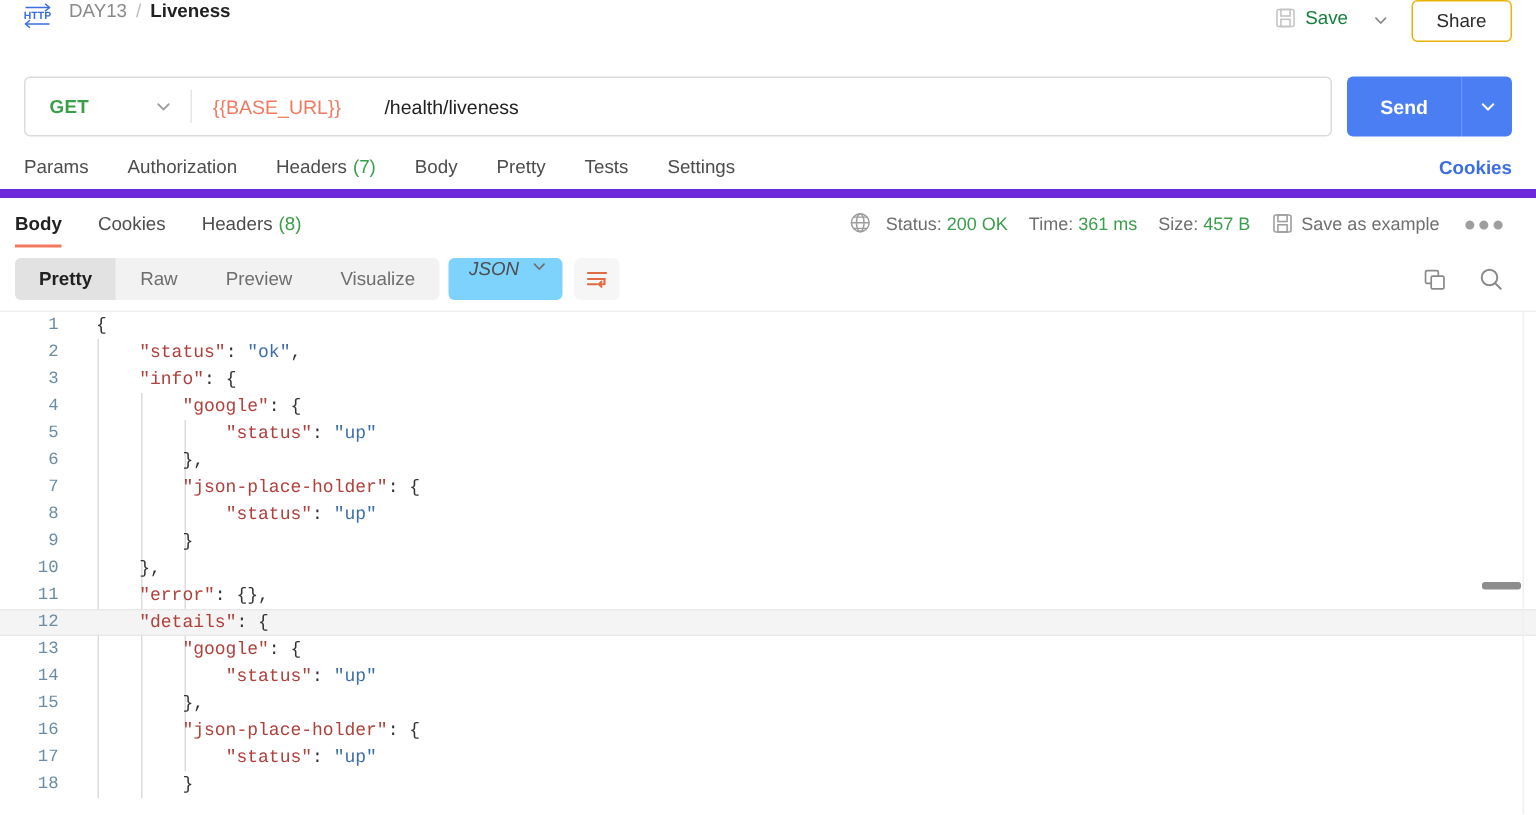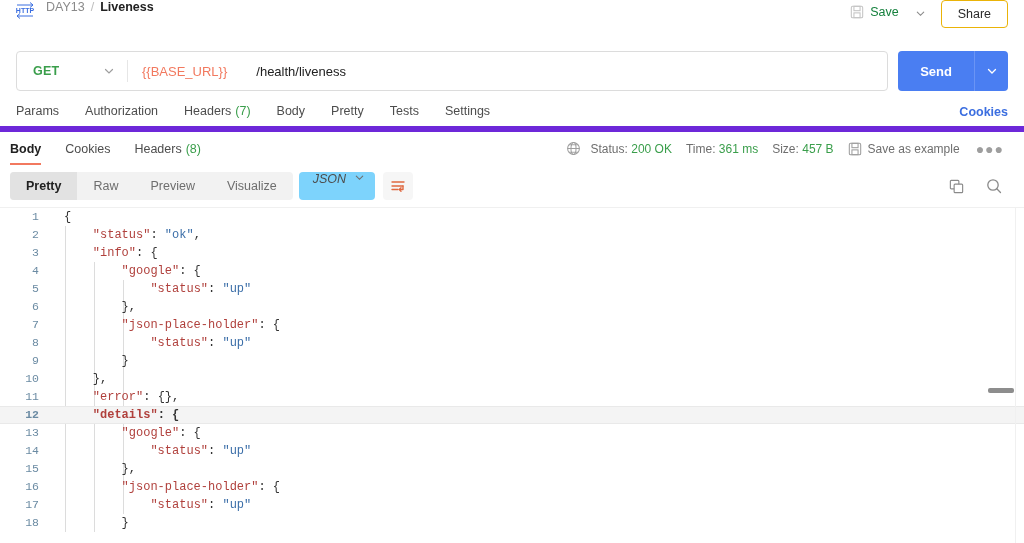--- a/index.html
+++ b/index.html
@@ -170,21 +170,21 @@
   .viewer {
     flex: 1 1 auto; position: relative; overflow: hidden;
     border-top: 1px solid #f0f0f0;
   }
   .code {
     position: relative;
     font-family: "Liberation Mono", monospace;
     font-size: 12px; line-height: 18px;
   }
   .cline { display: flex; height: 18px; align-items: center; position: relative; }
-  .cline.hl { background: #f4f4f4; border-top: 1px solid #e9e9e9; border-bottom: 1px solid #e9e9e9; height: 18px; font-weight: bold; }
+  .cline.hl { background: #f4f4f4; border-top: 1px solid #e9e9e9; border-bottom: 1px solid #e9e9e9; height: 18px; }
   .lno {
     width: 50px; flex: 0 0 50px; text-align: right;
     padding-right: 11px; color: #6b8ba3; font-size: 11.5px;
     user-select: none;
   }
   .ctext { position: relative; white-space: pre; padding-left: 14px; flex: 1 1 auto; }
   .k { color: #b0403c; }
   .s { color: #3b6ea8; }
   .p { color: #333; }
   

